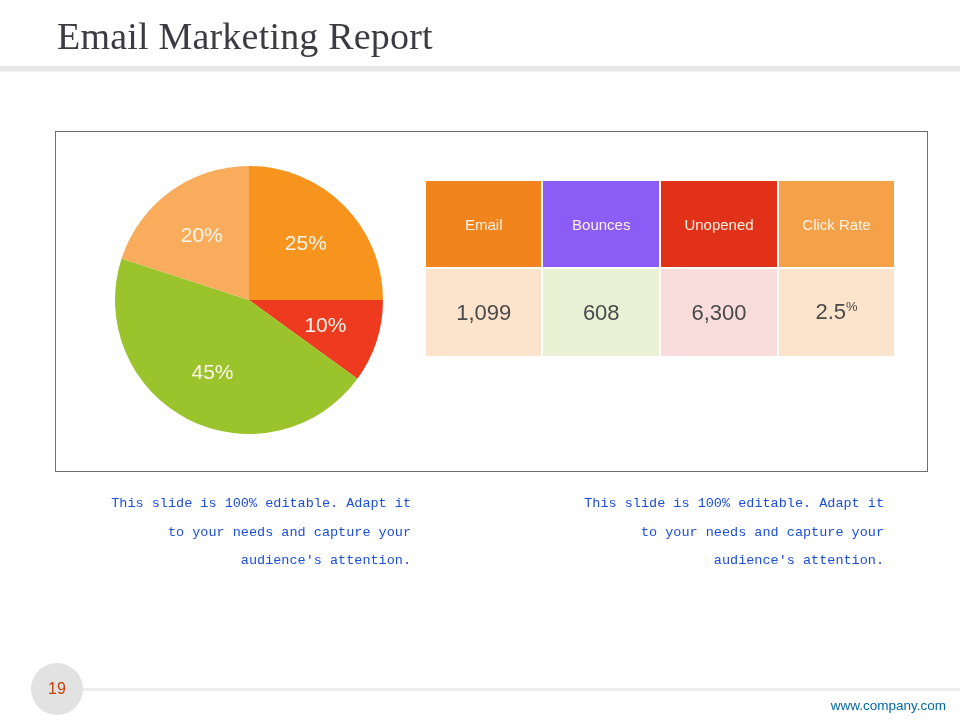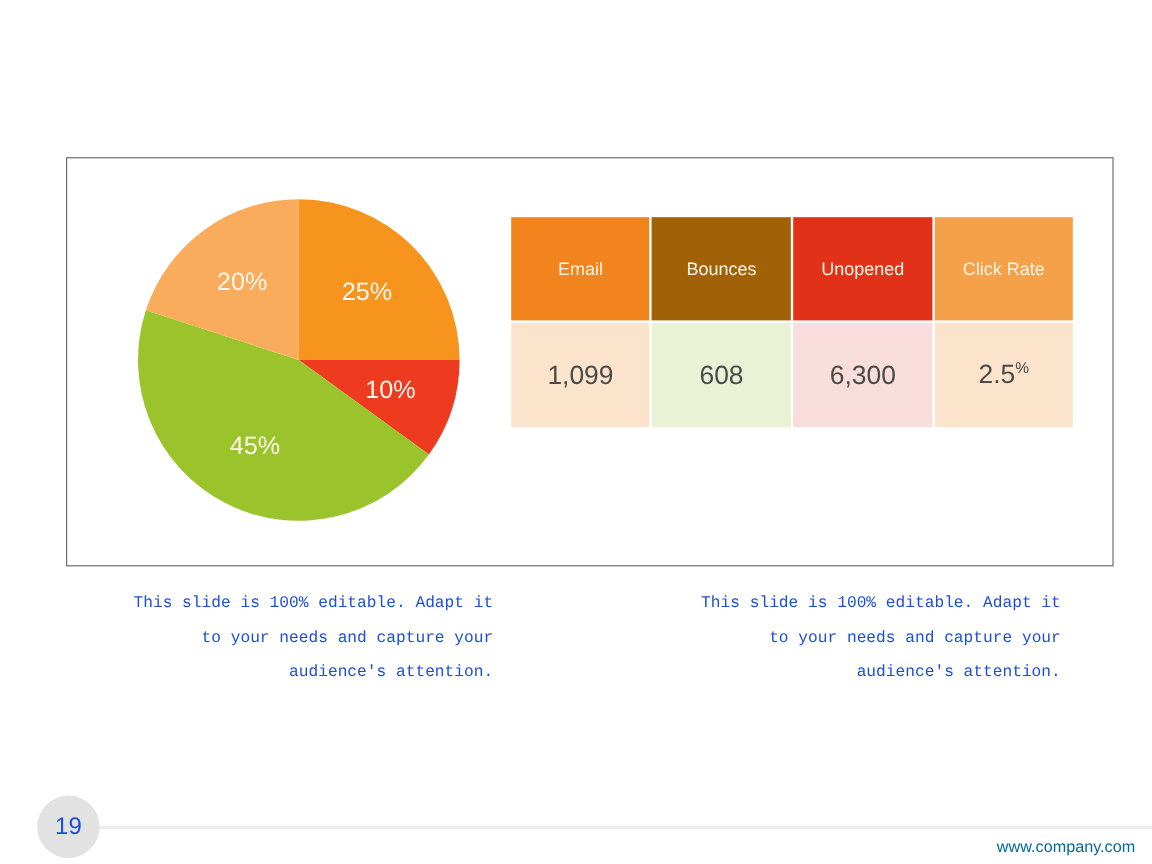--- a/index.html
+++ b/index.html
@@ -144,38 +144,43 @@
     position: absolute;
     left: 31px;
     top: 663px;
     width: 52px;
     height: 52px;
     border-radius: 50%;
     background: #e2e2e2;
     display: flex;
     align-items: center;
     justify-content: center;
-    font-size: 20px;
-    color: #1d4ed8;
+    font-size: 16px;
+    color: #c2410c;
     font-family: "Liberation Sans", sans-serif;
   }
   #site-url {
     position: absolute;
     right: 14px;
     top: 698px;
     font-size: 13.5px;
     color: #0369a1;
     font-family: "Liberation Sans", sans-serif;
   }
 </style>
 </head>
 <body>
 
 <div id="slide">
 
+  <div id="title-bar">
+    <div id="page-title">Email Marketing Report</div>
+    <div id="title-divider"></div>
+    <div id="title-divider-2"></div>
+  </div>
 
   <div id="content-frame">
 
     <div id="pie-wrap">
       <svg id="pie-svg" width="272" height="272" viewBox="0 0 272 272">
         <g id="pie-slices">
             <path d="M 136 136 L 136 2 A 134 134 0 0 1 270 136 Z" fill="#F7941E"></path>
             <path d="M 136 136 L 270 136 A 134 134 0 0 1 244.40827724624296 214.7632238071914 Z" fill="#EE3B1F"></path>
             <path d="M 136 136 L 244.40827724624296 214.7632238071914 A 134 134 0 0 1 8.558426816449426 94.59172275375701 Z" fill="#9BC32C"></path>
             <path d="M 136 136 L 8.558426816449426 94.59172275375701 A 134 134 0 0 1 135.99999999999997 2 Z" fill="#F8AC5C"></path>
@@ -186,21 +191,21 @@
             <text x="99.49916382094045" y="214.63692454474477" text-anchor="middle" class="pie-label" fill="#FDF6EA">45%</text>
             <text x="88.74206571568516" y="77.95503365225424" text-anchor="middle" class="pie-label" fill="#FDF6EA">20%</text>
           </g>
       </svg>
     </div>
 
     <table id="metrics-table">
       <thead>
         <tr id="table-header-row">
             <th style="background: rgb(242, 132, 30);">Email</th>
-            <th style="background: #a16207;">Bounces</th>
+            <th style="background: #8b5cf6;">Bounces</th>
             <th style="background: rgb(226, 49, 25);">Unopened</th>
             <th style="background: rgb(244, 161, 74); margin-left: 48px;">Click Rate</th>
           </tr>
       </thead>
       <tbody id="table-body">
           <tr>
             <td style="background: rgb(251, 227, 204);">1,099</td>
             <td style="background: rgb(234, 242, 214);">608</td>
             <td style="background: rgb(249, 220, 220);">6,300</td>
             <td style="background: rgb(251, 227, 204);"><span>2.5</span><span class="pct-sup tight">%</span></td>

